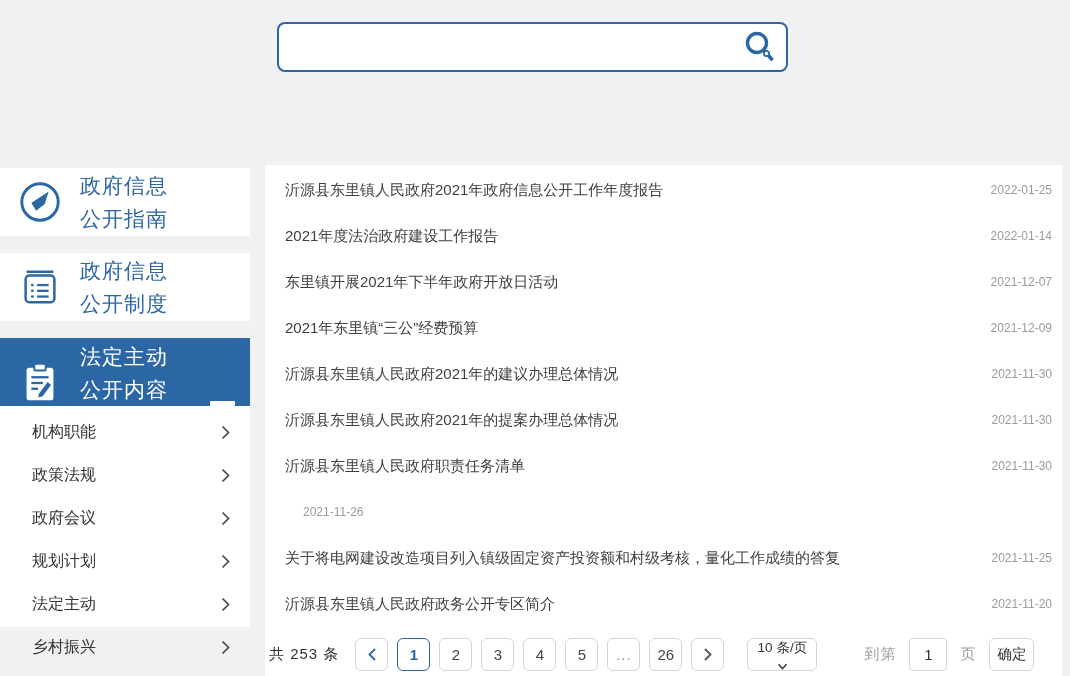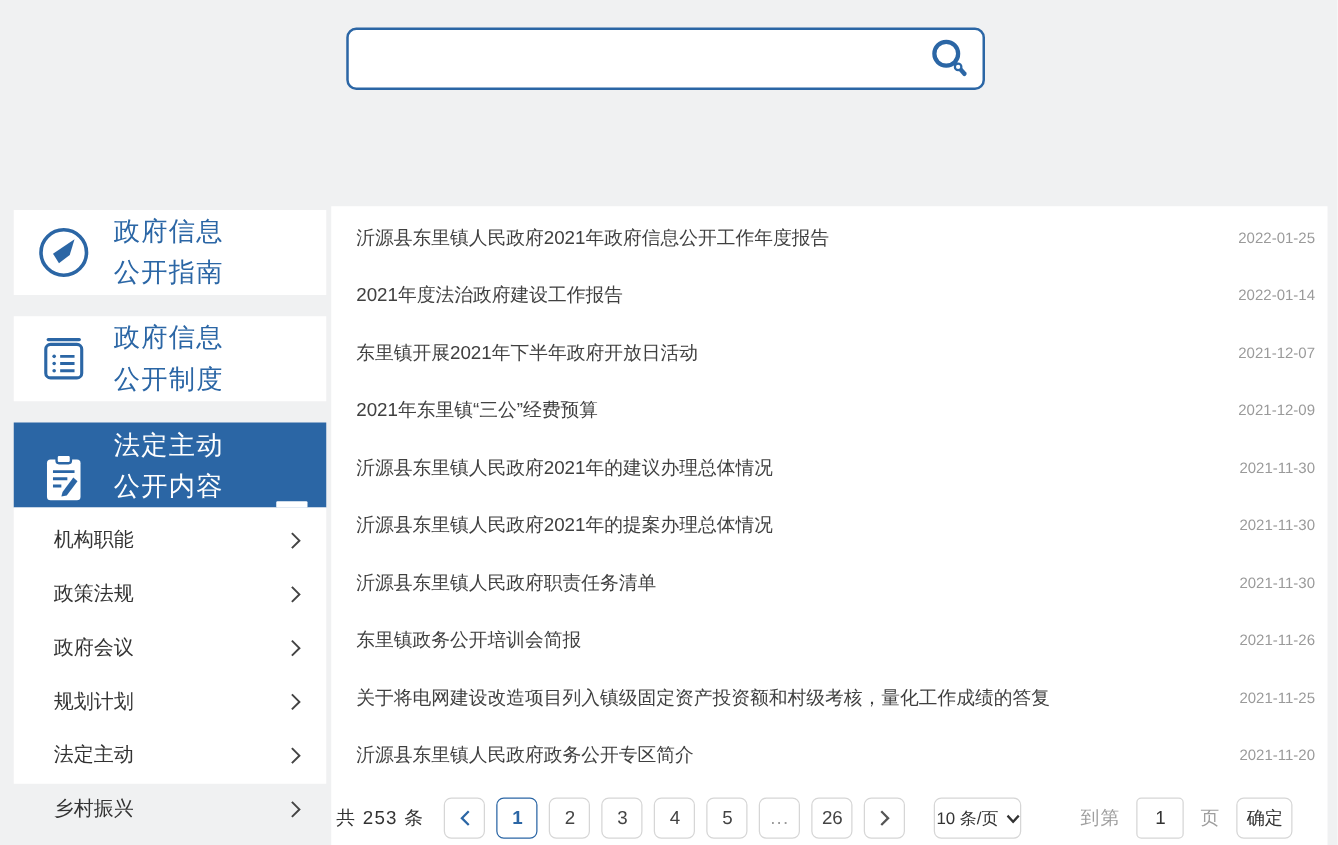--- a/index.html
+++ b/index.html
@@ -22,21 +22,21 @@
     flex: 1; height: 100%; border: none; outline: none; background: transparent;
     padding: 0 14px; font-size: 16px; color: #333;
     font-family: "Liberation Sans", sans-serif;
   }
   .search-btn {
     width: 52px; height: 100%; border: none; background: transparent;
     display: flex; align-items: center; justify-content: center; cursor: pointer;
   }
 
   
-  .sidebar { position: absolute; left: 11px; top: 168px; width: 250px; }
+  .sidebar { position: absolute; left: 0; top: 168px; width: 250px; }
   .nav-item {
     height: 68px; background: #fff; margin-bottom: 17px;
     display: flex; align-items: center; padding-left: 17px; cursor: pointer;
   }
   .nav-icon { width: 46px; height: 46px; margin-right: 17px; flex: 0 0 auto;
     display: flex; align-items: center; justify-content: center; }
   .nav-label { font-size: 21px; line-height: 33px; color: #2b66a5; letter-spacing: 1px; }
   .nav-label span { display: block; }
   .nav-item.active { background: #2b66a5; margin-bottom: 0; align-items: flex-end; }
   .nav-item.active .nav-label { color: #fff; }
@@ -73,21 +73,21 @@
     display: flex; align-items: center; justify-content: center;
     font-size: 15px; color: #444; cursor: pointer;
   }
   .pg-btn.active { border: 1px solid #2b66a5; color: #2b66a5; font-weight: bold; }
   .pg-btn.ellipsis { color: #9a9a9a; letter-spacing: 1px; }
   .pg-arrow { color: #555; }
   .pg-size {
     margin-left: 14px; width: 70px; height: 33px;
     background: #fff; border: 1px solid #d6d6d6; border-radius: 6px;
     display: flex; align-items: center; justify-content: center; gap: 6px;
-    font-size: 13.5px; color: #333; cursor: pointer;
+    font-size: 13.5px; color: #333; cursor: pointer; flex-direction: column;
   }
   .pg-goto { display: flex; align-items: center; margin-left: 47px; }
   .pg-goto-label { color: #9e9e9e; font-size: 15px; letter-spacing: 1px; }
   .pg-goto-input {
     width: 38px; height: 33px; margin: 0 13px; text-align: center;
     border: 1px solid #d6d6d6; border-radius: 4px; font-size: 15px; color: #333;
     outline: none; font-family: "Liberation Sans", sans-serif;
   }
   .pg-confirm {
     width: 45px; height: 33px; margin-left: 13px;
@@ -228,21 +228,20 @@
     </div>
     <div class="row">
       <span class="row-title">沂源县东里镇人民政府2021年的提案办理总体情况</span>
       <span class="row-date">2021-11-30</span>
     </div>
     <div class="row">
       <span class="row-title">沂源县东里镇人民政府职责任务清单</span>
       <span class="row-date">2021-11-30</span>
     </div>
     <div class="row">
-      <span class="row-title">东里镇政务公开培训会简报</span>
       <span class="row-date">2021-11-26</span>
     </div>
     <div class="row">
       <span class="row-title">关于将电网建设改造项目列入镇级固定资产投资额和村级考核，量化工作成绩的答复</span>
       <span class="row-date">2021-11-25</span>
     </div>
     <div class="row">
       <span class="row-title">沂源县东里镇人民政府政务公开专区简介</span>
       <span class="row-date">2021-11-20</span>
     </div>

